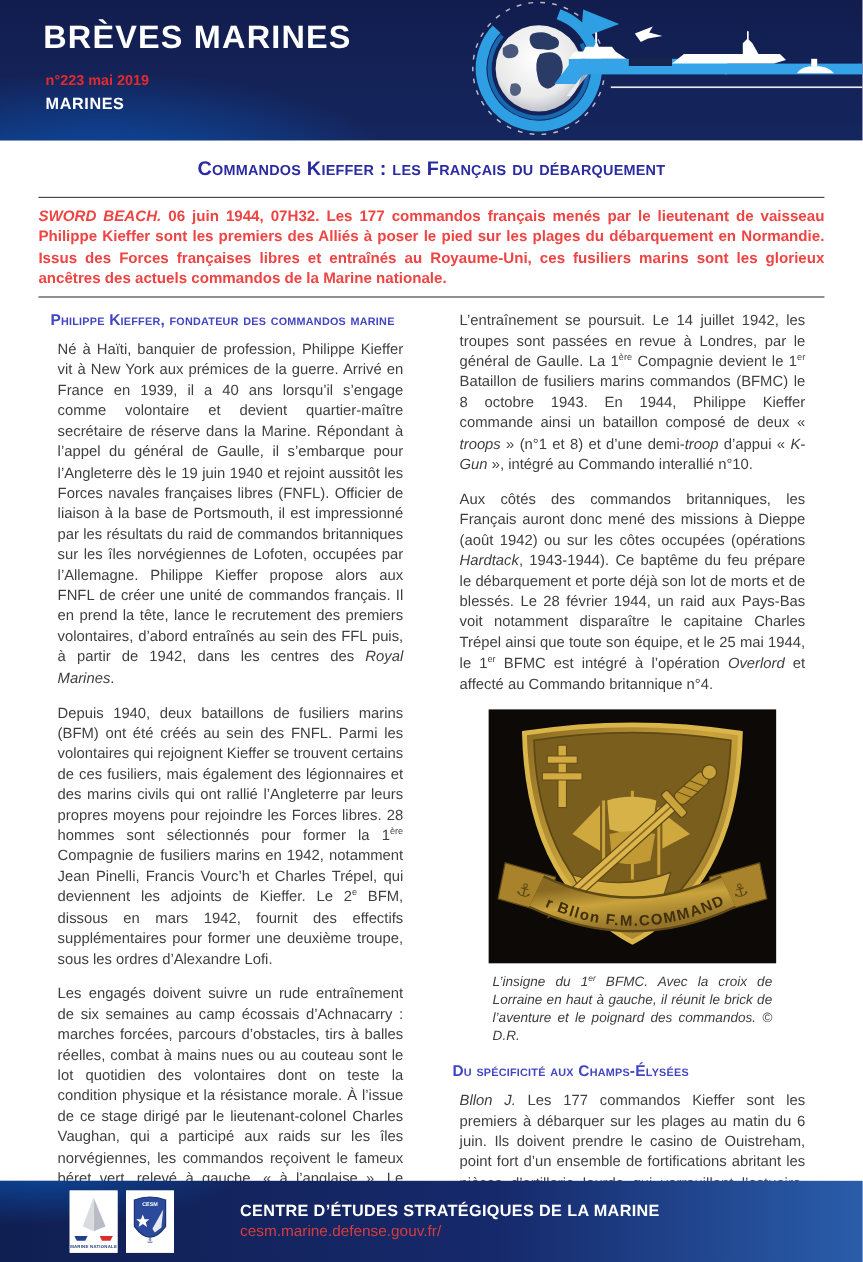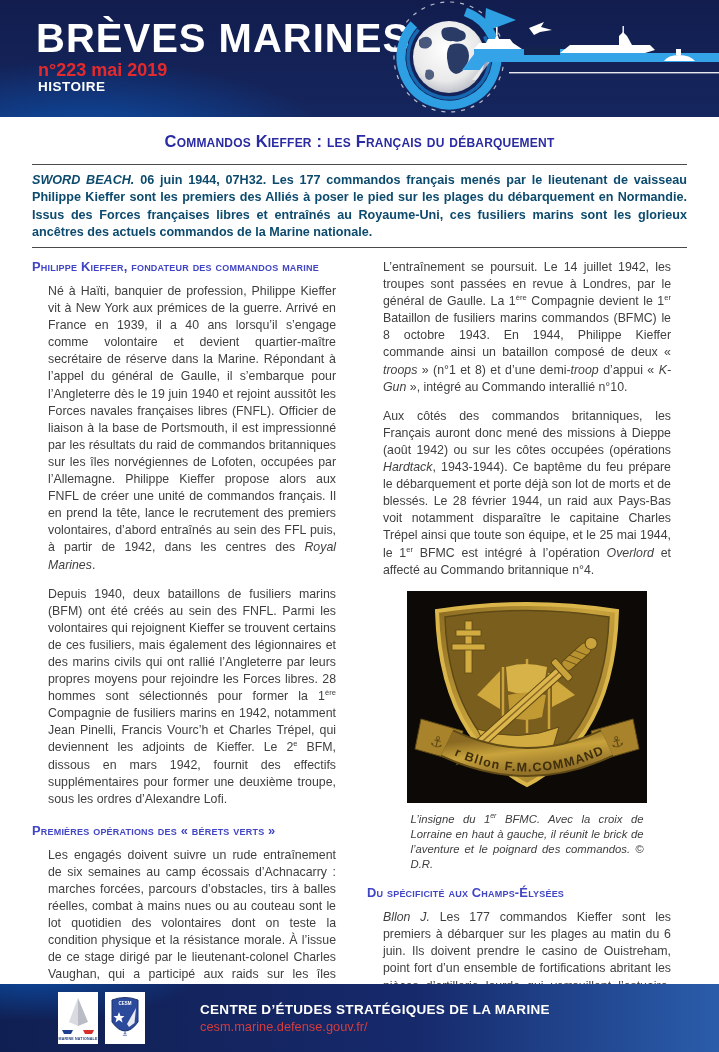--- a/index.html
+++ b/index.html
@@ -5,41 +5,41 @@
   html,body{margin:0;padding:0;background:#fff;}
   .page{position:relative;width:719px;height:1052px;background:#fff;overflow:hidden;
         font-family:"Liberation Sans","DejaVu Sans",sans-serif;color:#3d3d3d;}
 
   
   .header{position:relative;width:719px;height:117px;
     background:
       radial-gradient(ellipse 420px 150px at 12% 128%, rgba(11,84,178,.95), rgba(11,84,178,0) 60%),
       linear-gradient(to bottom,#121d4e 0%,#15265e 100%);
     overflow:hidden;}
-  .header-title{position:absolute;left:36px;top:16px;color:#fff;font-size:40px;font-weight:bold;
+  .header-title{position:absolute;left:36px;top:16px;color:#fff;font-size:27px;font-weight:bold;
     letter-spacing:1px;}
-  .header-issue{position:absolute;left:38px;top:60px;color:#e42a2d;font-size:18px;font-weight:bold;}
+  .header-issue{position:absolute;left:38px;top:60px;color:#e42a2d;font-size:12px;font-weight:bold;}
   .header-rubric{position:absolute;left:38px;top:79px;color:#fff;font-size:13.5px;font-weight:bold;
     letter-spacing:.5px;}
   .header-art{position:absolute;right:0;top:0;width:345px;height:117px;}
 
   
   .article{padding:0 32px;}
   .page-title{margin:15px 0 0;text-align:center;color:#2a2ba2;font-size:16.5px;font-weight:bold;
     font-variant:small-caps;letter-spacing:.2px;}
   .rule{border:none;border-top:1.4px solid #4a4a4a;margin:0;}
   .rule-1{margin-top:13px;}
   .rule-2{margin-top:2px;}
-  .lead{margin:7px 0 6px;font-size:12.6px;font-weight:bold;line-height:1.37;color:#0c4a6e;
+  .lead{margin:7px 0 6px;font-size:12.6px;font-weight:bold;line-height:1.37;color:#ef4444;
     text-align:justify;}
   .lead i{font-style:italic;}
 
   .columns{display:flex;gap:15px;margin-top:11px;}
   .col{flex:1;min-width:0;}
-  h2{margin:0 0 9px;font-size:12.9px;font-weight:bold;color:#4145c4;font-variant:small-caps;
+  h2{margin:0 10px 9px;font-size:12.9px;font-weight:bold;color:#4145c4;font-variant:small-caps;
     letter-spacing:.2px;}
   h2.spaced{margin-top:15px;}
   .col p{margin:0 16px 12px;font-size:12.35px;line-height:1.385;text-align:justify;color:#3f3f3f;}
   sup{font-size:.62em;line-height:0;vertical-align:super;}
 
   
   .figure{width:240px;margin:2px auto 9px;}
   .badge-photo{display:block;width:240px;height:212px;}
   .figcaption{width:233px;margin:0 auto 13px;font-size:11.3px;font-style:italic;line-height:1.34;
     color:#3d3d3d;text-align:justify;}
@@ -57,21 +57,21 @@
     display:inline-block;cursor:pointer;}
 </style>
 </head>
 <body>
 
 <div class="page">
 
   <div class="header">
     <div class="header-title">BRÈVES MARINES</div>
     <div class="header-issue">n°223 mai 2019</div>
-    <div class="header-rubric">HISTOIRE</div>
+    <div class="header-rubric">MARINES</div>
 
     <svg class="header-art" viewBox="0 0 345 117">
       <defs>
         <radialGradient id="globeGrad" cx="45%" cy="38%" r="65%">
           <stop offset="0%" stop-color="#ffffff"></stop>
           <stop offset="70%" stop-color="#e9e9ea"></stop>
           <stop offset="100%" stop-color="#b9bcc4"></stop>
         </radialGradient>
       </defs>
 
@@ -125,21 +125,20 @@
     <hr class="rule rule-1">
     <p class="lead"><i>SWORD BEACH.</i> 06 juin 1944, 07H32. Les 177 commandos français menés par le lieutenant de vaisseau Philippe Kieffer sont les premiers des Alliés à poser le pied sur les plages du débarquement en Normandie. Issus des Forces françaises libres et entraînés au Royaume-Uni, ces fusiliers marins sont les glorieux ancêtres des actuels commandos de la Marine nationale.</p>
     <hr class="rule rule-2">
 
     <div class="columns">
 
       <div class="col">
         <h2>Philippe Kieffer, fondateur des commandos marine</h2>
         <p>Né à Haïti, banquier de profession, Philippe Kieffer vit à New York aux prémices de la guerre. Arrivé en France en 1939, il a 40 ans lorsqu’il s’engage comme volontaire et devient quartier-maître secrétaire de réserve dans la Marine. Répondant à l’appel du général de Gaulle, il s’embarque pour l’Angleterre dès le 19 juin 1940 et rejoint aussitôt les Forces navales françaises libres (FNFL). Officier de liaison à la base de Portsmouth, il est impressionné par les résultats du raid de commandos britanniques sur les îles norvégiennes de Lofoten, occupées par l’Allemagne. Philippe Kieffer propose alors aux FNFL de créer une unité de commandos français. Il en prend la tête, lance le recrutement des premiers volontaires, d’abord entraînés au sein des FFL puis, à partir de 1942, dans les centres des <i>Royal Marines</i>.</p>
         <p>Depuis 1940, deux bataillons de fusiliers marins (BFM) ont été créés au sein des FNFL. Parmi les volontaires qui rejoignent Kieffer se trouvent certains de ces fusiliers, mais également des légionnaires et des marins civils qui ont rallié l’Angleterre par leurs propres moyens pour rejoindre les Forces libres. 28 hommes sont sélectionnés pour former la 1<sup>ère</sup> Compagnie de fusiliers marins en 1942, notamment Jean Pinelli, Francis Vourc’h et Charles Trépel, qui deviennent les adjoints de Kieffer. Le 2<sup>e</sup> BFM, dissous en mars 1942, fournit des effectifs supplémentaires pour former une deuxième troupe, sous les ordres d’Alexandre Lofi.</p>
-        <h2 class="spaced">Premières opérations des « bérets verts »</h2>
         <p>Les engagés doivent suivre un rude entraînement de six semaines au camp écossais d’Achnacarry : marches forcées, parcours d’obstacles, tirs à balles réelles, combat à mains nues ou au couteau sont le lot quotidien des volontaires dont on teste la condition physique et la résistance morale. À l’issue de ce stage dirigé par le lieutenant-colonel Charles Vaughan, qui a participé aux raids sur les îles norvégiennes, les commandos reçoivent le fameux béret vert, relevé à gauche, « à l’anglaise ». Le brevet commando consacre la spécificité de cette unité, destinée à mener des missions-éclairs derrière les lignes ennemies pour le débarquement.</p>
       </div>
 
       <div class="col">
         <p>L’entraînement se poursuit. Le 14 juillet 1942, les troupes sont passées en revue à Londres, par le général de Gaulle. La 1<sup>ère</sup> Compagnie devient le 1<sup>er</sup> Bataillon de fusiliers marins commandos (BFMC) le 8 octobre 1943. En 1944, Philippe Kieffer commande ainsi un bataillon composé de deux « <i>troops</i> » (n°1 et 8) et d’une demi-<i>troop</i> d’appui « <i>K-Gun</i> », intégré au Commando interallié n°10.</p>
         <p>Aux côtés des commandos britanniques, les Français auront donc mené des missions à Dieppe (août 1942) ou sur les côtes occupées (opérations <i>Hardtack</i>, 1943-1944). Ce baptême du feu prépare le débarquement et porte déjà son lot de morts et de blessés. Le 28 février 1944, un raid aux Pays-Bas voit notamment disparaître le capitaine Charles Trépel ainsi que toute son équipe, et le 25 mai 1944, le 1<sup>er</sup> BFMC est intégré à l’opération <i>Overlord</i> et affecté au Commando britannique n°4.</p>
 
         <figure class="figure" style="margin:2px auto 9px;">
           <svg class="badge-photo" viewBox="0 0 240 212">
             <defs>

